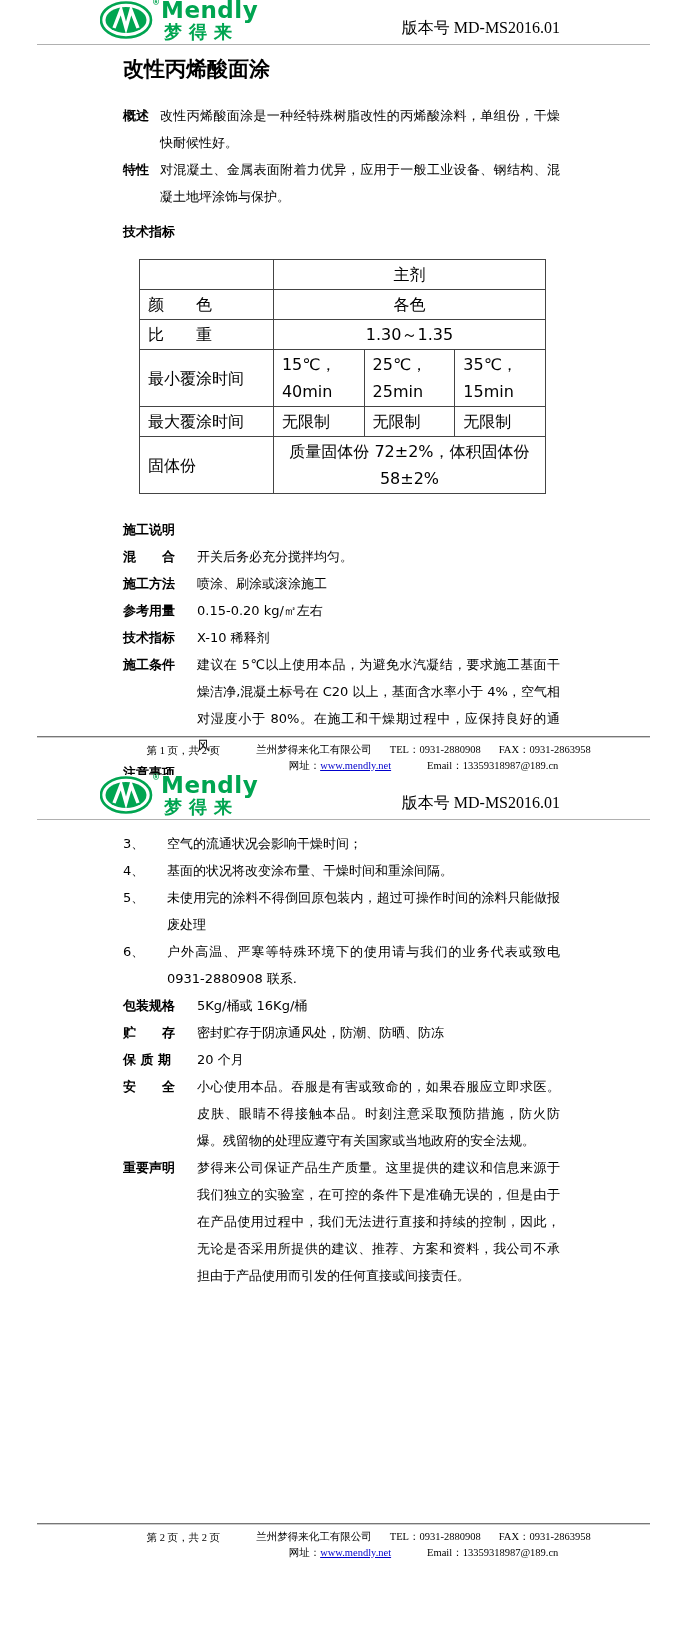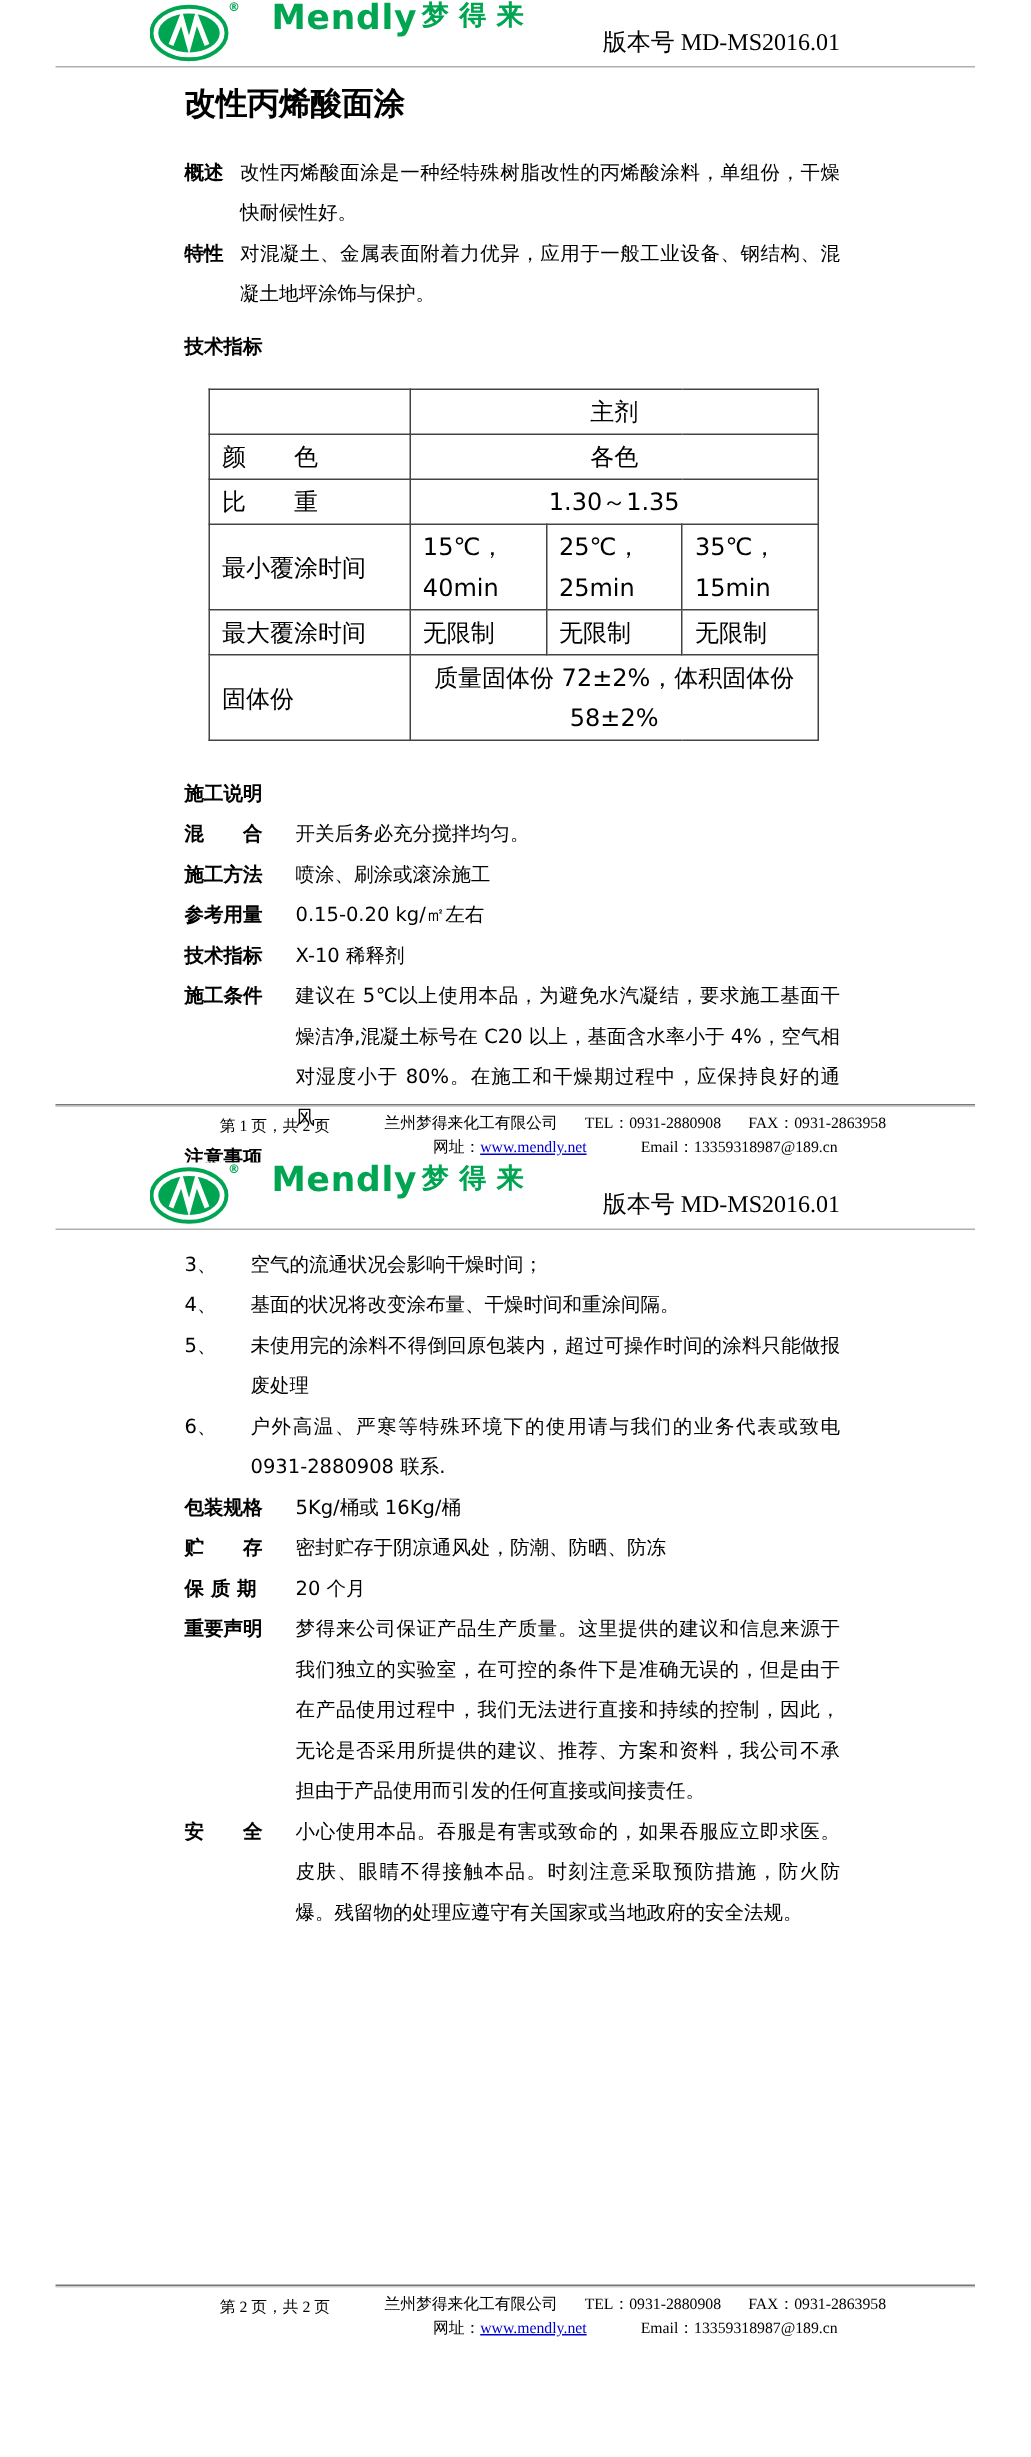--- a/index.html
+++ b/index.html
@@ -12,21 +12,21 @@
   .page { position:relative; width:687px; background:#fff; }
   .page-1 { height:775px; }
   .page-2 { height:863px; }
 
   
   .hdr { display:flex; justify-content:space-between; align-items:flex-end;
          padding:6px 127px 3px 100px; height:44px; }
   .logo { display:flex; align-items:flex-start; position:relative; }
   .logo svg { display:block; }
   .reg-mark { font-size:8px; color:#00a551; font-weight:bold; margin:-1px 1px 0 -4px; }
-  .wordmark { display:flex; line-height:1;margin-left:20px; }
+  .wordmark { display:flex; flex-direction:column; line-height:1; }
   .brand-en { color:#00a551; font-weight:800; font-size:23px; letter-spacing:0.5px; }
   .brand-cn { color:#00a551; font-weight:bold; font-size:18px; letter-spacing:7px; margin-top:1px; padding-left:3px; }
   .version { font-family:"Liberation Serif","DejaVu Serif",serif; font-size:16px; padding-bottom:2px; }
   .hdr-rule { border-top:1px solid #b0b0b0; margin:0 37px; }
 
   
   .content { padding:0 127px 0 123px; line-height:27px; }
   .doc-title { font-size:21px; font-weight:bold; line-height:1.2; margin:12px 0 20px 0; }
   .row { display:flex; align-items:flex-start; }
   .lbl { width:52px; flex-shrink:0; font-weight:bold; margin-right:22px; white-space:pre; }
@@ -221,26 +221,26 @@
     </div>
     <div class="row">
       <span class="lbl">贮　　存</span>
       <span class="txt">密封贮存于阴凉通风处，防潮、防晒、防冻</span>
     </div>
     <div class="row">
       <span class="lbl">保 质 期</span>
       <span class="txt">20 个月</span>
     </div>
     <div class="row">
+      <span class="lbl">安　　全</span>
+      <span class="txt">小心使用本品。吞服是有害或致命的，如果吞服应立即求医。皮肤、眼睛不得接触本品。时刻注意采取预防措施，防火防爆。残留物的处理应遵守有关国家或当地政府的安全法规。</span>
+    </div>
+    <div class="row">
       <span class="lbl">重要声明</span>
       <span class="txt">梦得来公司保证产品生产质量。这里提供的建议和信息来源于我们独立的实验室，在可控的条件下是准确无误的，但是由于在产品使用过程中，我们无法进行直接和持续的控制，因此，无论是否采用所提供的建议、推荐、方案和资料，我公司不承担由于产品使用而引发的任何直接或间接责任。</span>
-    </div>
-    <div class="row">
-      <span class="lbl">安　　全</span>
-      <span class="txt">小心使用本品。吞服是有害或致命的，如果吞服应立即求医。皮肤、眼睛不得接触本品。时刻注意采取预防措施，防火防爆。残留物的处理应遵守有关国家或当地政府的安全法规。</span>
     </div>
   </div>
 
   <div class="footer">
     <div class="f-rule"></div>
     <div class="f-cols">
       <div class="f-page">第 2 页，共 2 页</div>
       <div class="f-contact">
         <div>
           <span>兰州梦得来化工有限公司</span><span class="gap"></span><span>TEL：0931-2880908</span><span class="gap"></span><span>FAX：0931-2863958</span>

